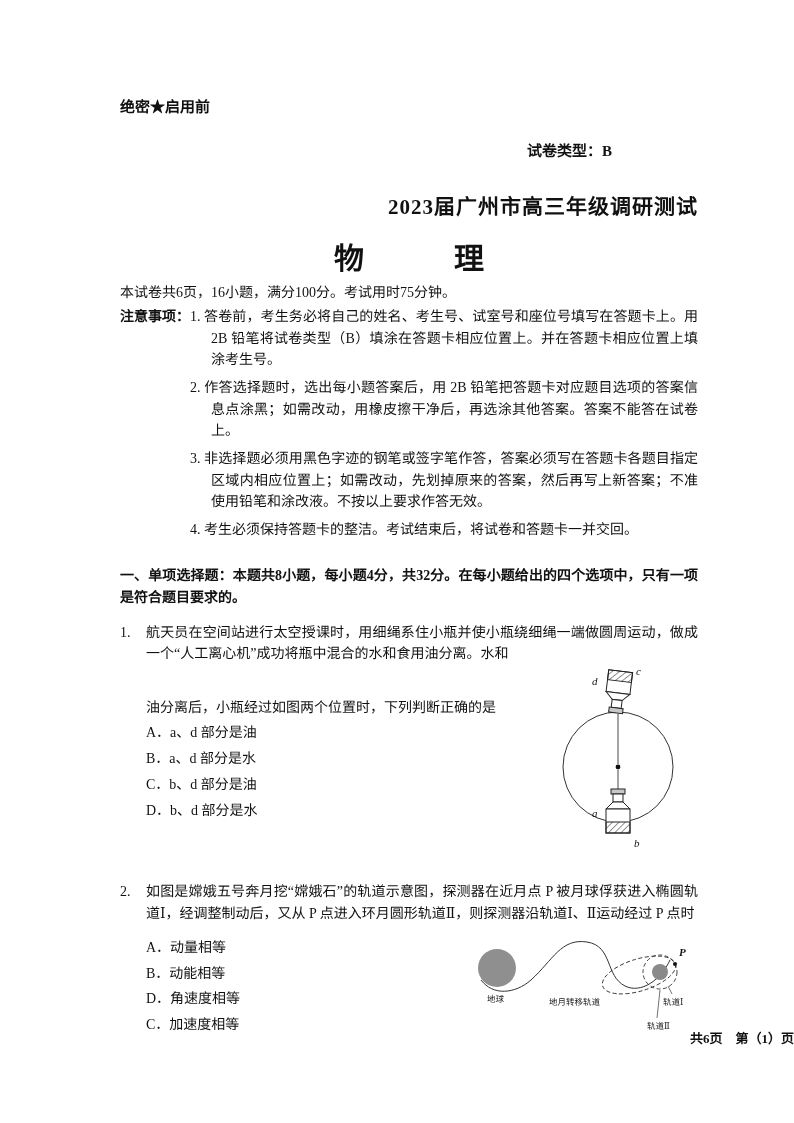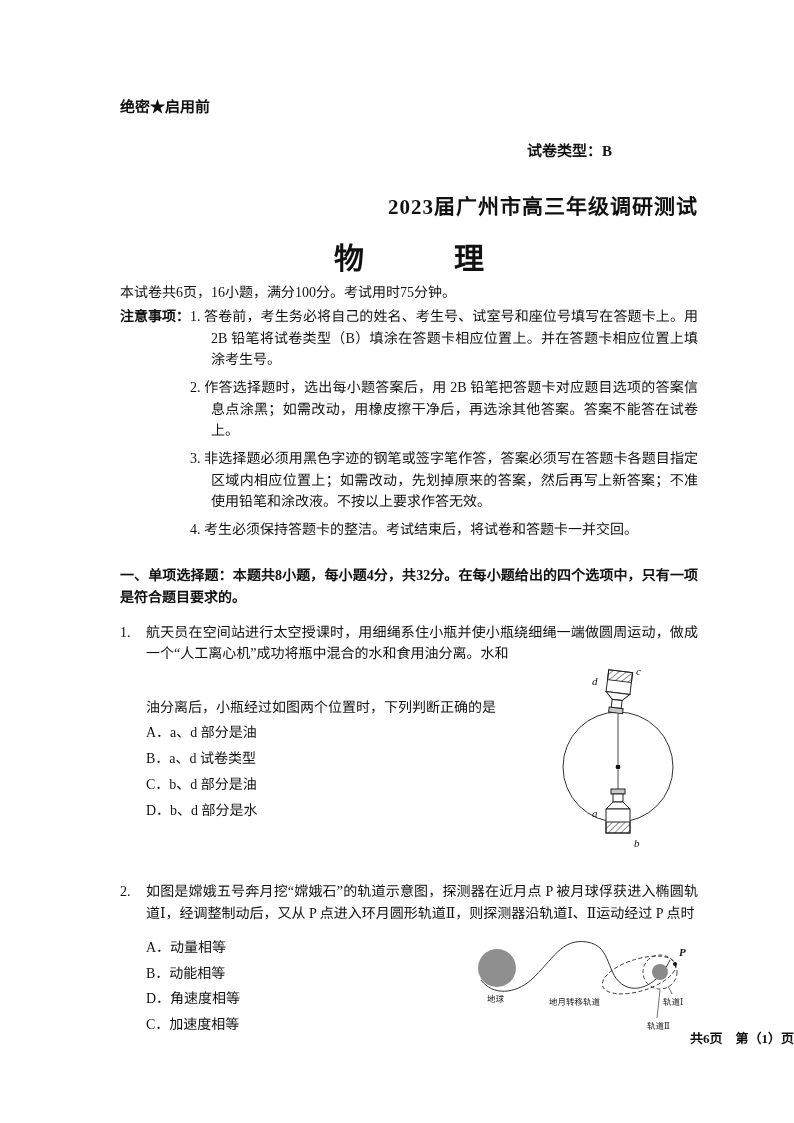--- a/index.html
+++ b/index.html
@@ -72,21 +72,21 @@
 
   <p class="section-heading">一、单项选择题：本题共8小题，每小题4分，共32分。在每小题给出的四个选项中，只有一项是符合题目要求的。</p>
 
   <div class="question">
     <span class="qnum">1.</span>
     <p class="stem">航天员在空间站进行太空授课时，用细绳系住小瓶并使小瓶绕细绳一端做圆周运动，做成一个“人工离心机”成功将瓶中混合的水和食用油分离。水和</p>
     <div class="qrow">
       <div class="qleft">
         <p class="stem">油分离后，小瓶经过如图两个位置时，下列判断正确的是</p>
         <p class="option">A．a、d 部分是油</p>
-        <p class="option">B．a、d 试卷类型</p>
+        <p class="option">B．a、d 部分是水</p>
         <p class="option">C．b、d 部分是油</p>
         <p class="option">D．b、d 部分是水</p>
       </div>
       <figure class="fig fig1">
         <svg width="160" height="186" viewBox="0 0 160 186">
           <defs>
             <pattern id="hatch" width="4.5" height="4.5" patternUnits="userSpaceOnUse" patternTransform="rotate(45)">
               <line x1="0" y1="0" x2="0" y2="4.5" stroke="#222" stroke-width="1"></line>
             </pattern>
           </defs>

